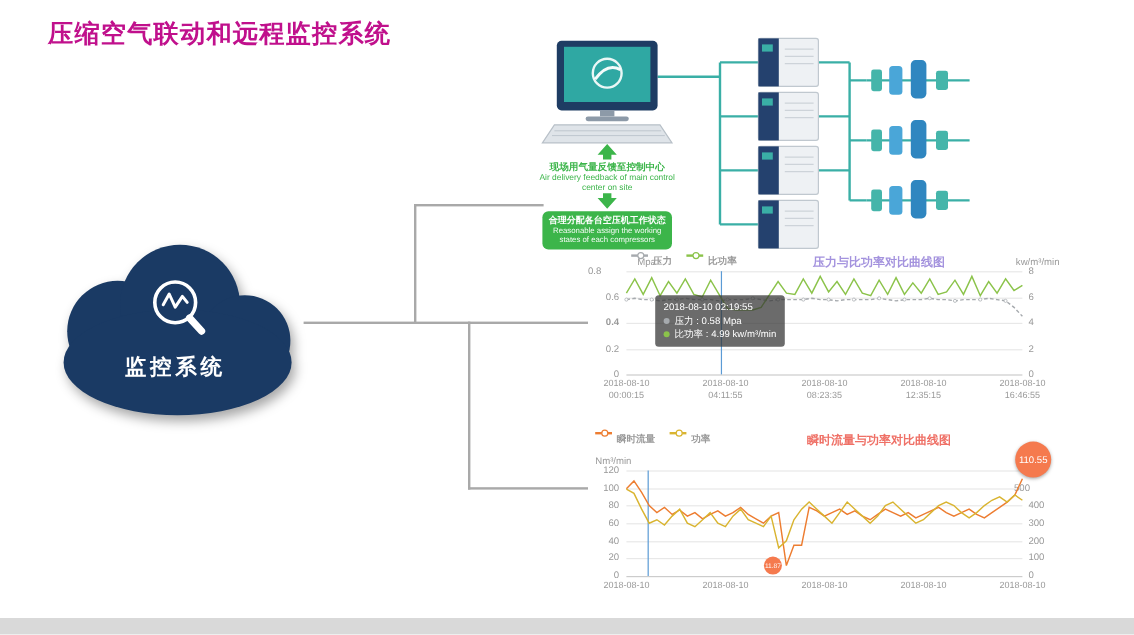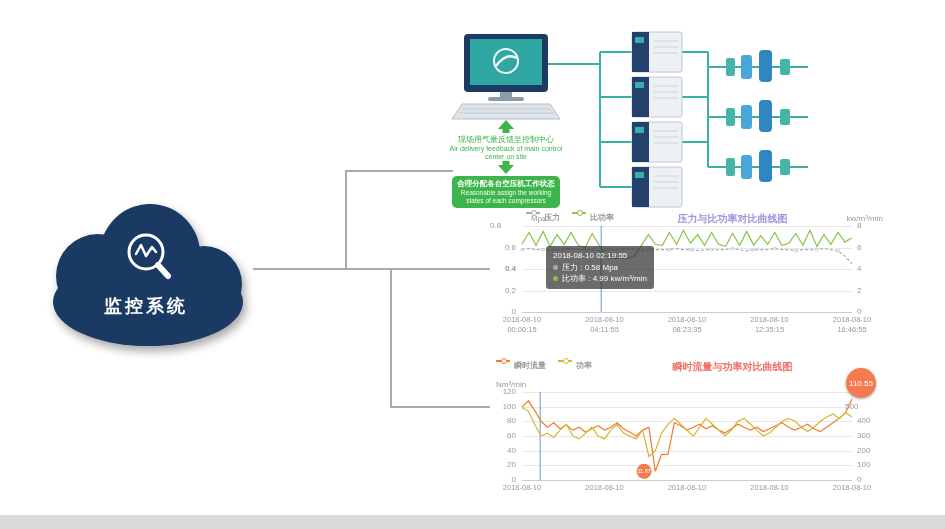--- a/index.html
+++ b/index.html
@@ -10,21 +10,21 @@
   #footer-bar{position:absolute;left:0;bottom:0;width:945px;height:14px;background:#d9d9d9;}
   
   .conn{position:absolute;background:#a9a9a9;}
   
   #cloud{position:absolute;left:28px;top:192px;width:236px;height:164px;}
   #cloud svg{filter:drop-shadow(3px 5px 5px rgba(0,0,0,.35));}
   #cloud-label{position:absolute;left:0;top:102px;width:236px;text-align:center;color:#fff;font-size:18px;font-weight:bold;letter-spacing:3px;}
   
   #diagram{position:absolute;left:450px;top:22px;width:370px;height:200px;}
   .dg-text{position:absolute;text-align:center;color:#3cb54a;line-height:1.2;}
-  #feedback-cn{left:0;top:113px;width:112px;font-size:8px;font-weight:normal;}
+  #feedback-cn{left:0;top:113px;width:112px;font-size:8px;font-weight:bold;}
   #feedback-en{left:-4px;top:123px;width:120px;font-size:7px;}
   #assign-box{position:absolute;left:2px;top:154px;width:108px;background:#3cb54a;border-radius:5px;padding:3px 2px;text-align:center;color:#fff;box-sizing:border-box;}
   #assign-cn{font-size:7.5px;font-weight:bold;line-height:1.3;}
   #assign-en{font-size:6.5px;line-height:1.25;opacity:.95;}
   
   .chart-panel{position:absolute;width:395px;background:#fff;}
   #chart1{left:490px;top:210px;height:140px;}
   #chart2{left:490px;top:358px;height:150px;}
   .legend{position:absolute;left:36px;top:2px;display:flex;gap:12px;align-items:center;z-index:4;}
   #chart2 .legend{left:6px;}
@@ -38,20 +38,21 @@
   .xlab{position:absolute;font-size:7.5px;color:#999;text-align:center;line-height:1.3;}
   .tooltip{position:absolute;background:rgba(55,55,55,.74);color:#fff;border-radius:3px;padding:4px 7px;font-size:8px;line-height:1.45;z-index:5;white-space:nowrap;}
   .tt-dot{display:inline-block;width:5px;height:5px;border-radius:50%;margin-right:4px;}
   .badge{position:absolute;width:30px;height:30px;border-radius:50%;color:#fff;display:flex;align-items:center;justify-content:center;font-size:8px;z-index:6;box-shadow:0 1px 3px rgba(0,0,0,.35);}
 </style>
 </head>
 <body>
 
 <div id="stage">
 
+  <div id="page-title">压缩空气联动和远程监控系统</div>
 
   <div class="conn" style="left:345px;top:170px;width:2px;height:100px;"></div>
   <div class="conn" style="left:345px;top:170px;width:108px;height:2px;"></div>
   <div class="conn" style="left:253px;top:268px;width:239px;height:2px;"></div>
   <div class="conn" style="left:390px;top:268px;width:2px;height:140px;"></div>
   <div class="conn" style="left:390px;top:406px;width:102px;height:2px;"></div>
 
   <div id="cloud">
     <svg width="236" height="164" viewBox="0 0 236 164">
       <g fill="#1a3a64">

